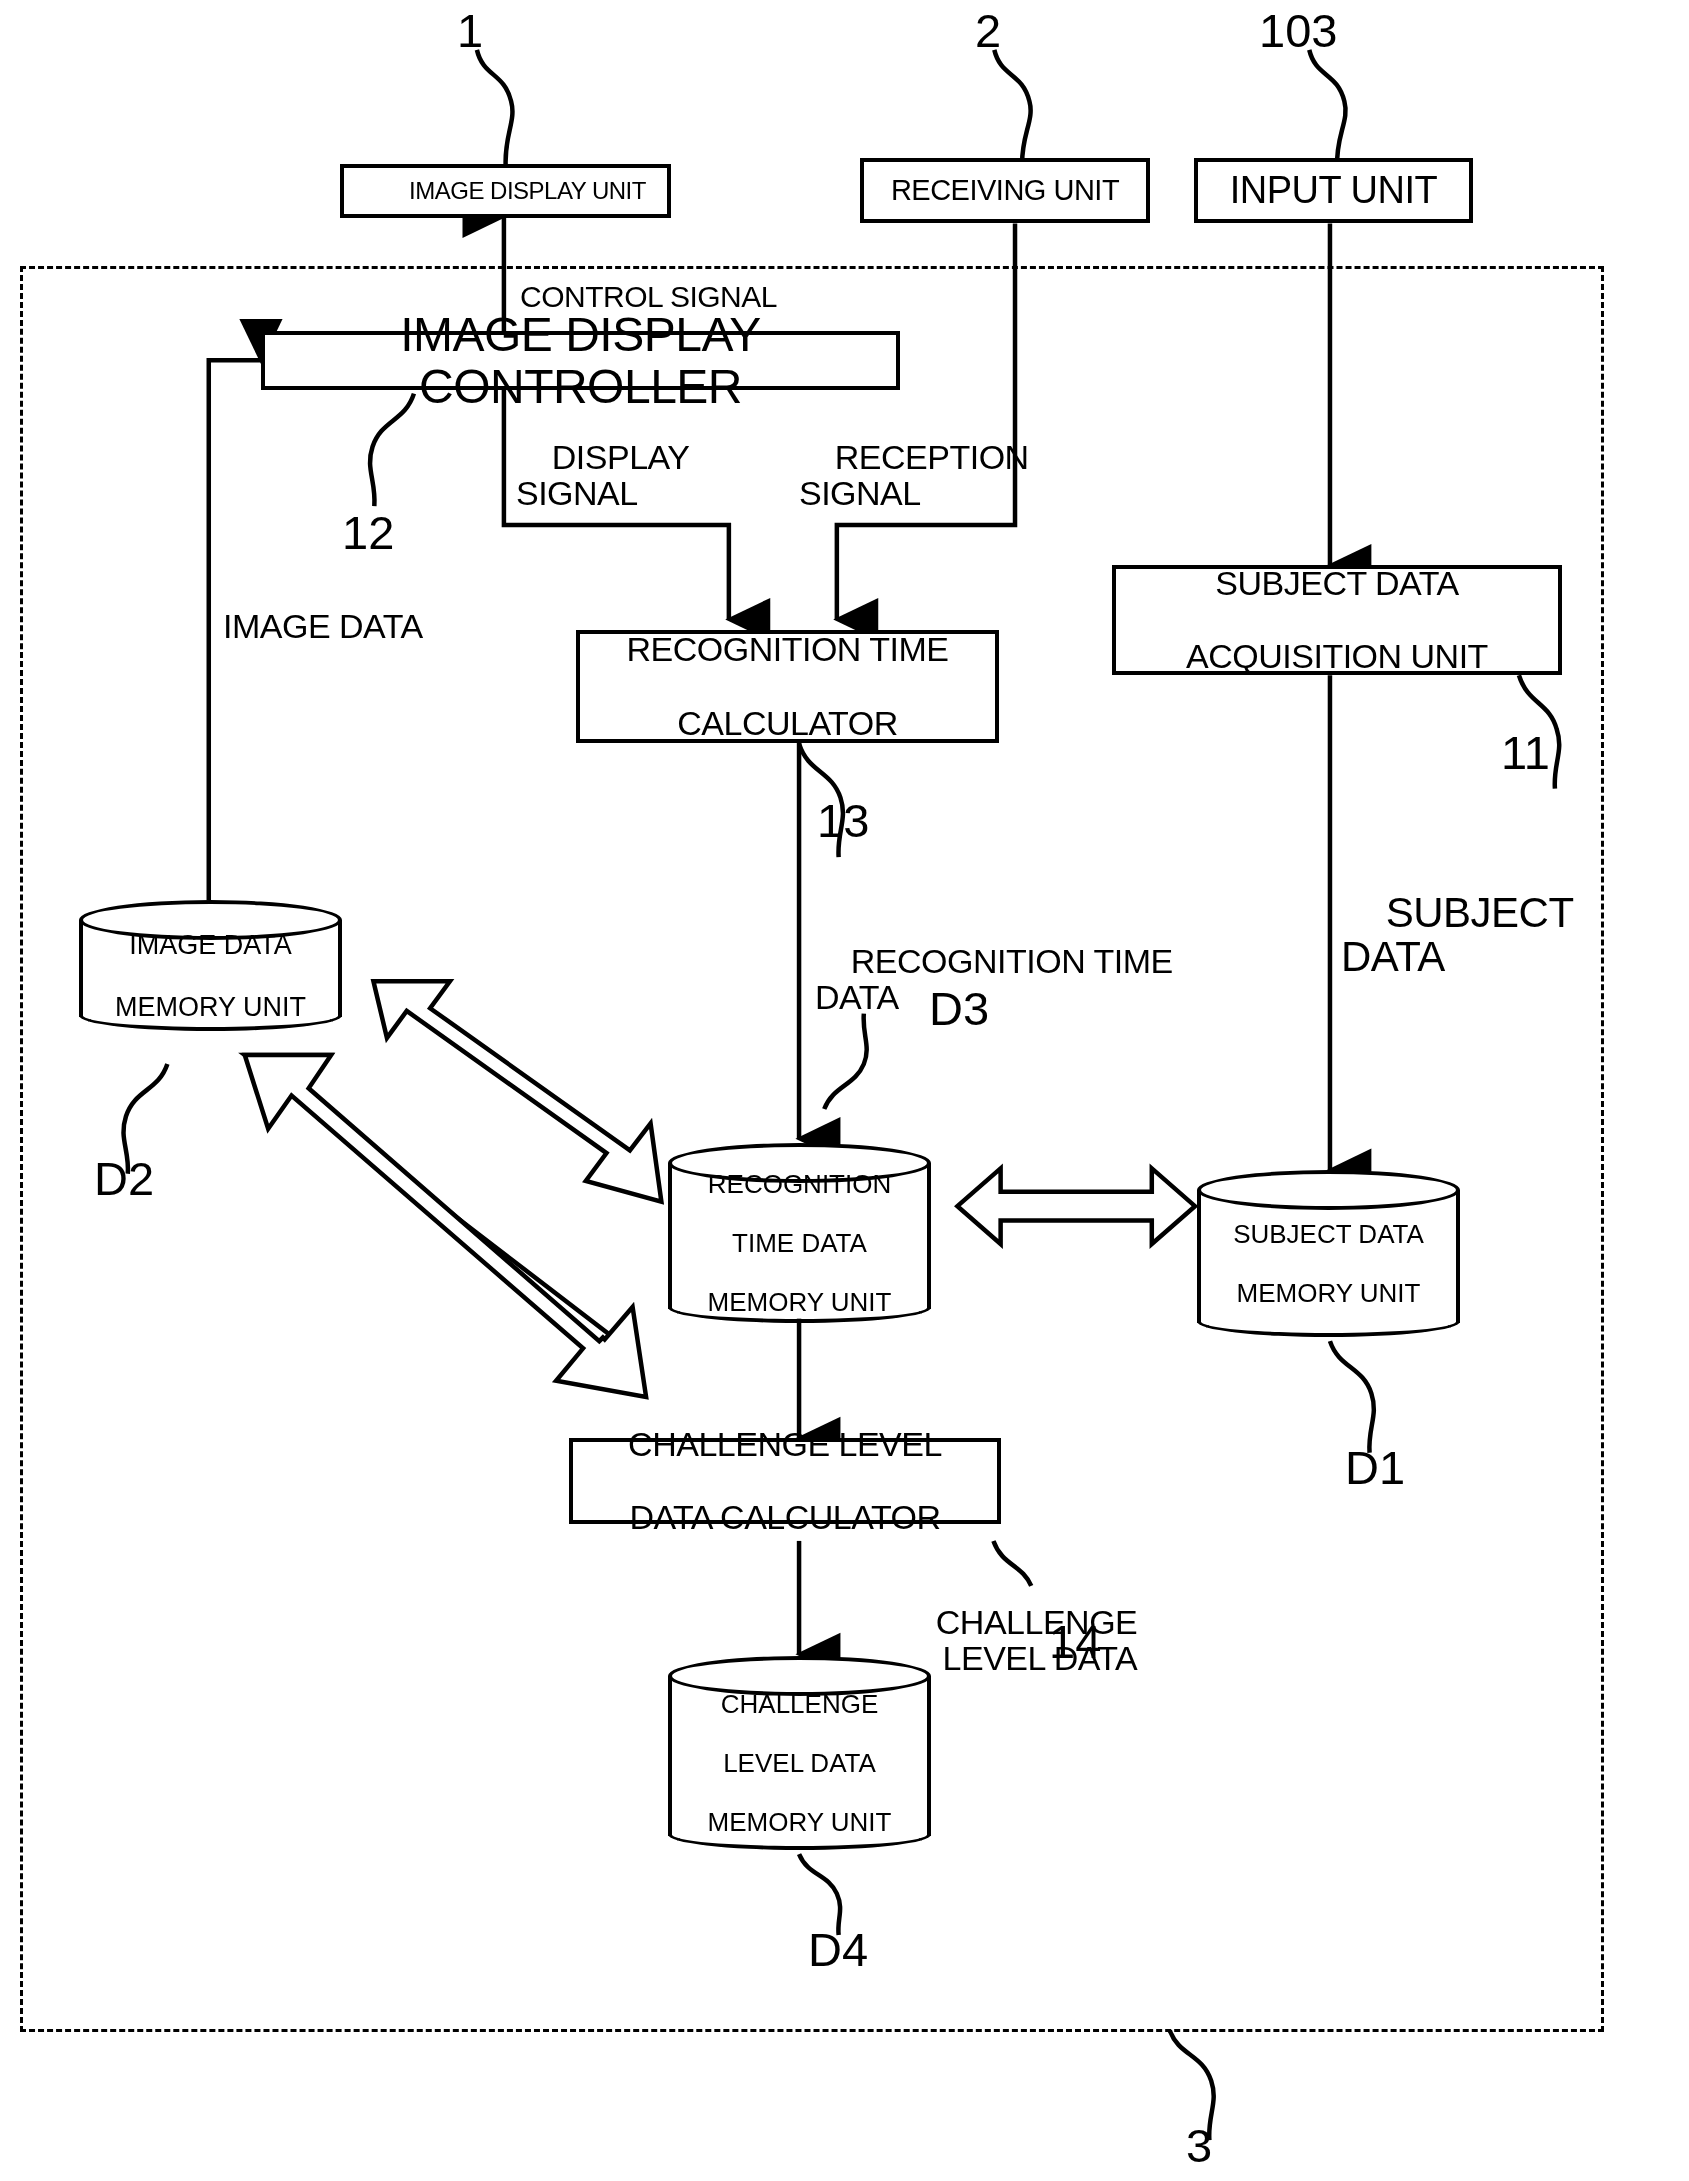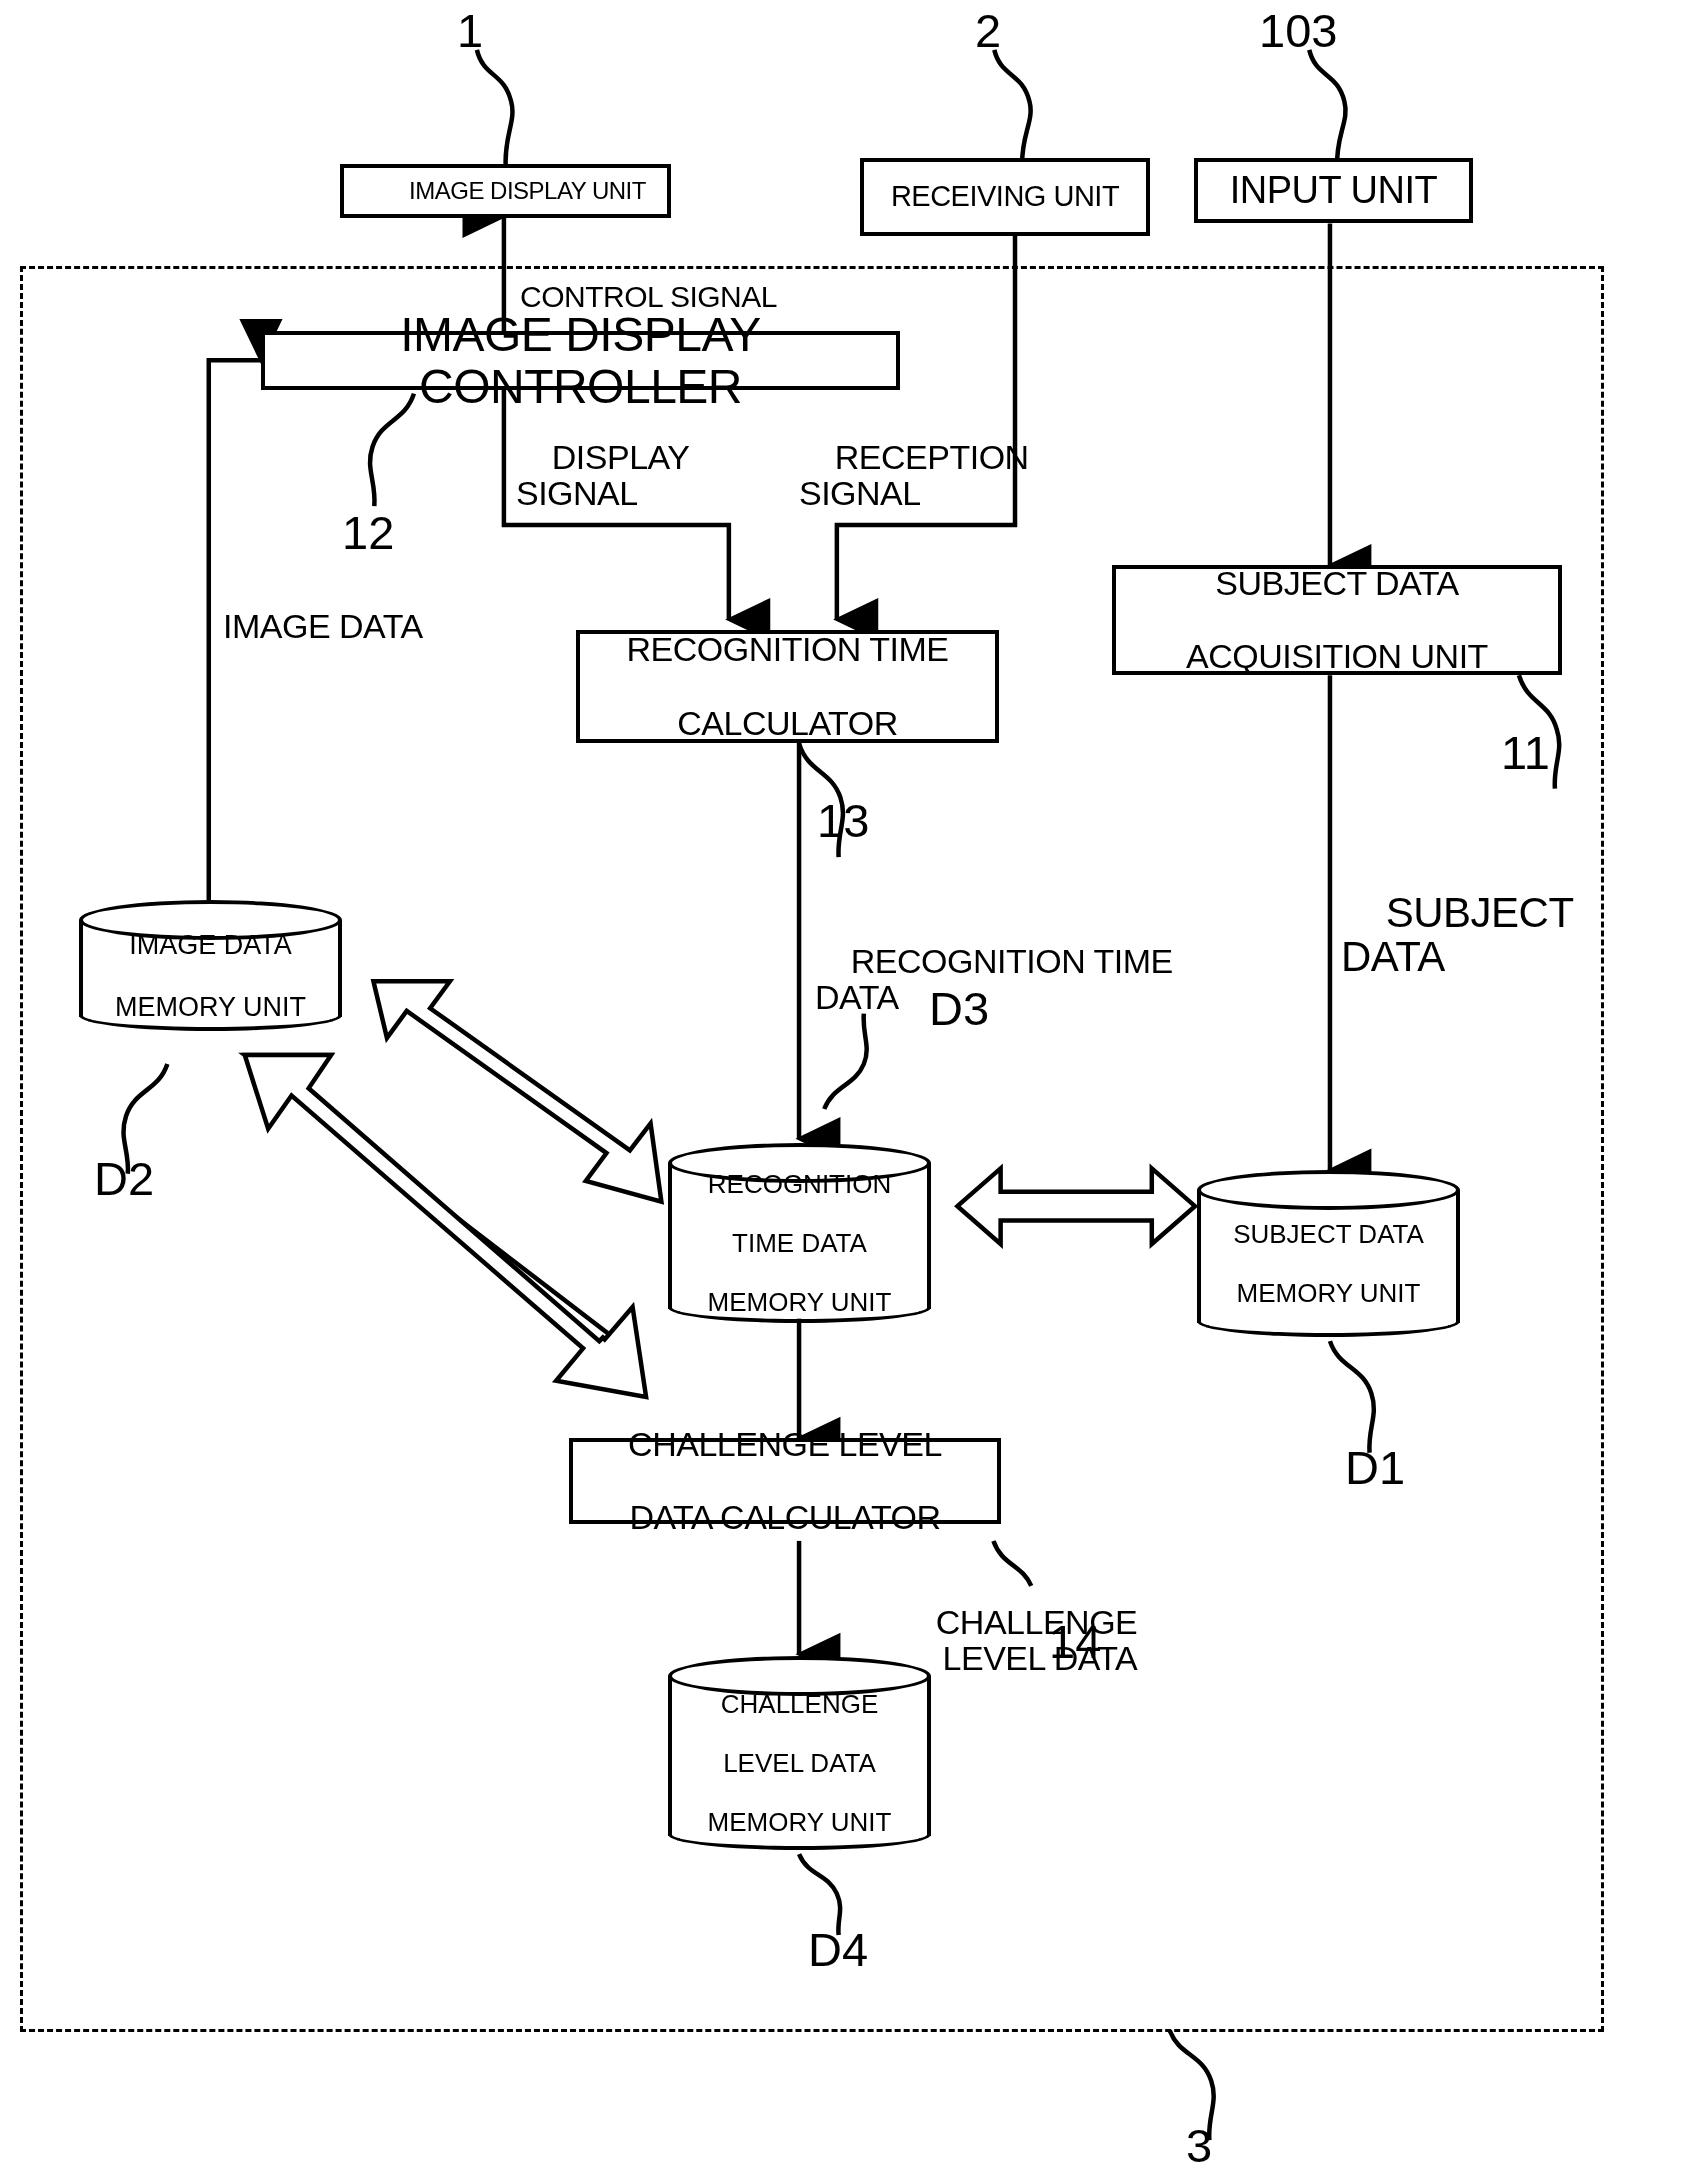--- a/index.html
+++ b/index.html
@@ -213,21 +213,21 @@
       <path d="M888,2060 C898,2084 920,2082 930,2104 C938,2122 930,2132 932,2150"></path>
       <path d="M1300,2256 C1310,2284 1336,2282 1346,2312 C1354,2336 1342,2350 1344,2378"></path>
     </g>
   </svg>
 
   <div class="box" style="left:340px; top:164px; width:331px; height:54px; font-size:24px;padding-left:44px;">
     <span>IMAGE DISPLAY UNIT</span>
   </div>
   <div class="refnum" style="left:457px; top:7.2px;">1</div>
 
-  <div class="box" style="left:860px; top:158px; width:290px; height:78px; font-size:29px;">
+  <div class="box" style="left:860px; top:158px; width:290px; height:65px; font-size:29px;">
     <span>RECEIVING UNIT</span>
   </div>
   <div class="refnum" style="left:975px; top:7.2px;">2</div>
 
   <div class="box" style="left:1194px; top:158px; width:279px; height:65px; font-size:38px;">
     <span>INPUT UNIT</span>
   </div>
   <div class="refnum" style="left:1259px; top:7.2px;">103</div>
 
   <div class="box" style="left:261px; top:331px; width:639px; height:59px; font-size:48px;">

